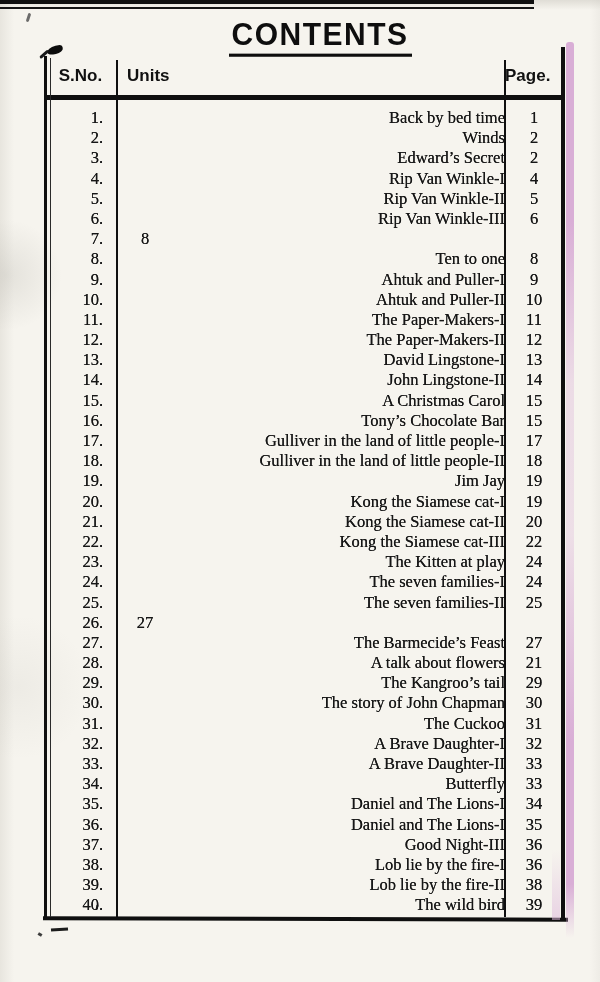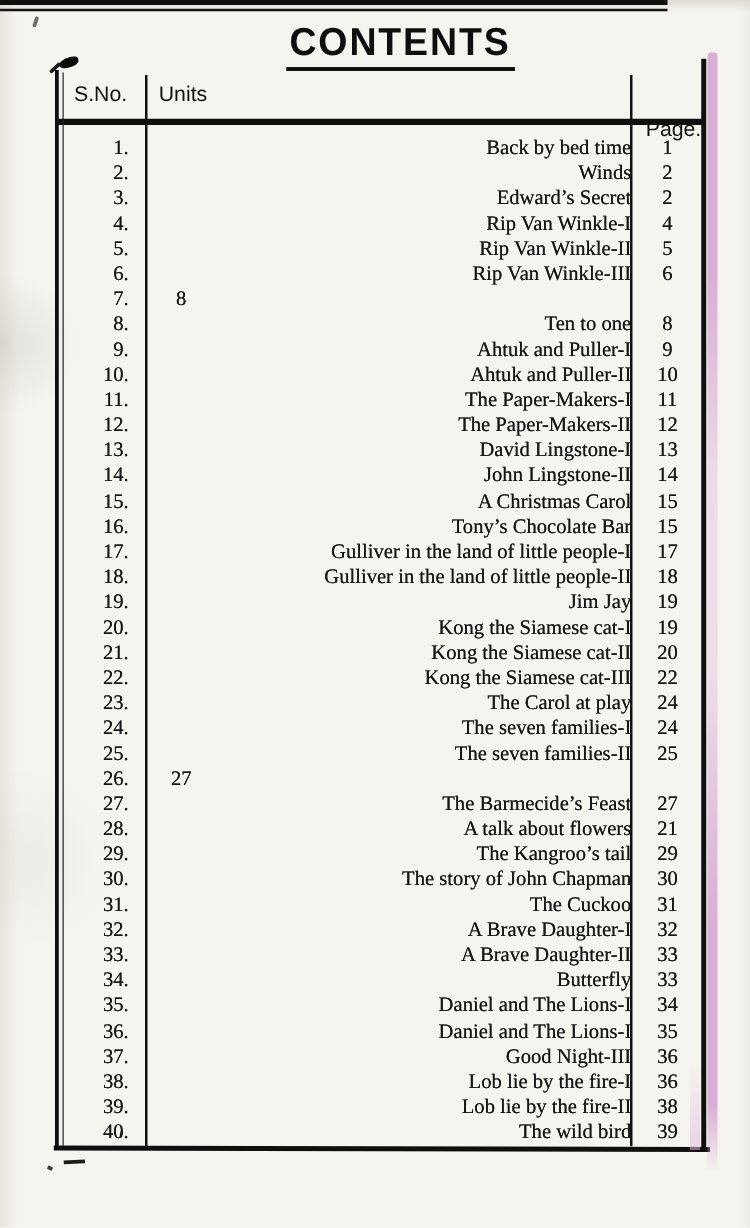--- a/index.html
+++ b/index.html
@@ -50,26 +50,26 @@
       var(--pink) 78%, var(--pink) 94%, rgba(217,174,214,0) 100%);
     border-radius:3px;
   }
   .pink-edge-low{
     position:absolute;left:552px;top:850px;width:8px;height:70px;
     background:linear-gradient(180deg, rgba(222,184,219,0), rgba(222,184,219,.55));
   }
   
   .hdr{
     position:absolute;top:66px;
-    font-family:"Liberation Sans", sans-serif;font-weight:normal;
+    font-family:"Liberation Sans", sans-serif;font-weight:bold;
     font-size:17px;color:#111;
   }
   .hdr-sno{left:45px;width:71px;text-align:center;}
   .hdr-units{left:127px;}
-  .hdr-page{left:505px;width:56px;text-align:right;margin-top:28px;}
+  .hdr-page{left:505px;width:56px;text-align:left;}
   
   .rows{
     position:absolute;left:44px;top:100px;width:519px;padding-top:8px;
   }
   .row{display:flex;height:20.2px;align-items:center;}
   .row > div{
     font-size:16.5px;color:#161616;line-height:20.2px;
     text-shadow:0 0 .4px rgba(20,20,20,.9);
     white-space:nowrap;
   }
@@ -237,21 +237,21 @@
     <div class="c-unit">Kong the Siamese cat-II</div>
     <div class="c-page">20</div>
   </div>
       <div class="row">
     <div class="c-sno">22.</div>
     <div class="c-unit">Kong the Siamese cat-III</div>
     <div class="c-page">22</div>
   </div>
       <div class="row">
     <div class="c-sno">23.</div>
-    <div class="c-unit">The Carol at play</div>
+    <div class="c-unit">The Kitten at play</div>
     <div class="c-page">24</div>
   </div>
       <div class="row">
     <div class="c-sno">24.</div>
     <div class="c-unit">The seven families-I</div>
     <div class="c-page">24</div>
   </div>
       <div class="row">
     <div class="c-sno">25.</div>
     <div class="c-unit">The seven families-II</div>

